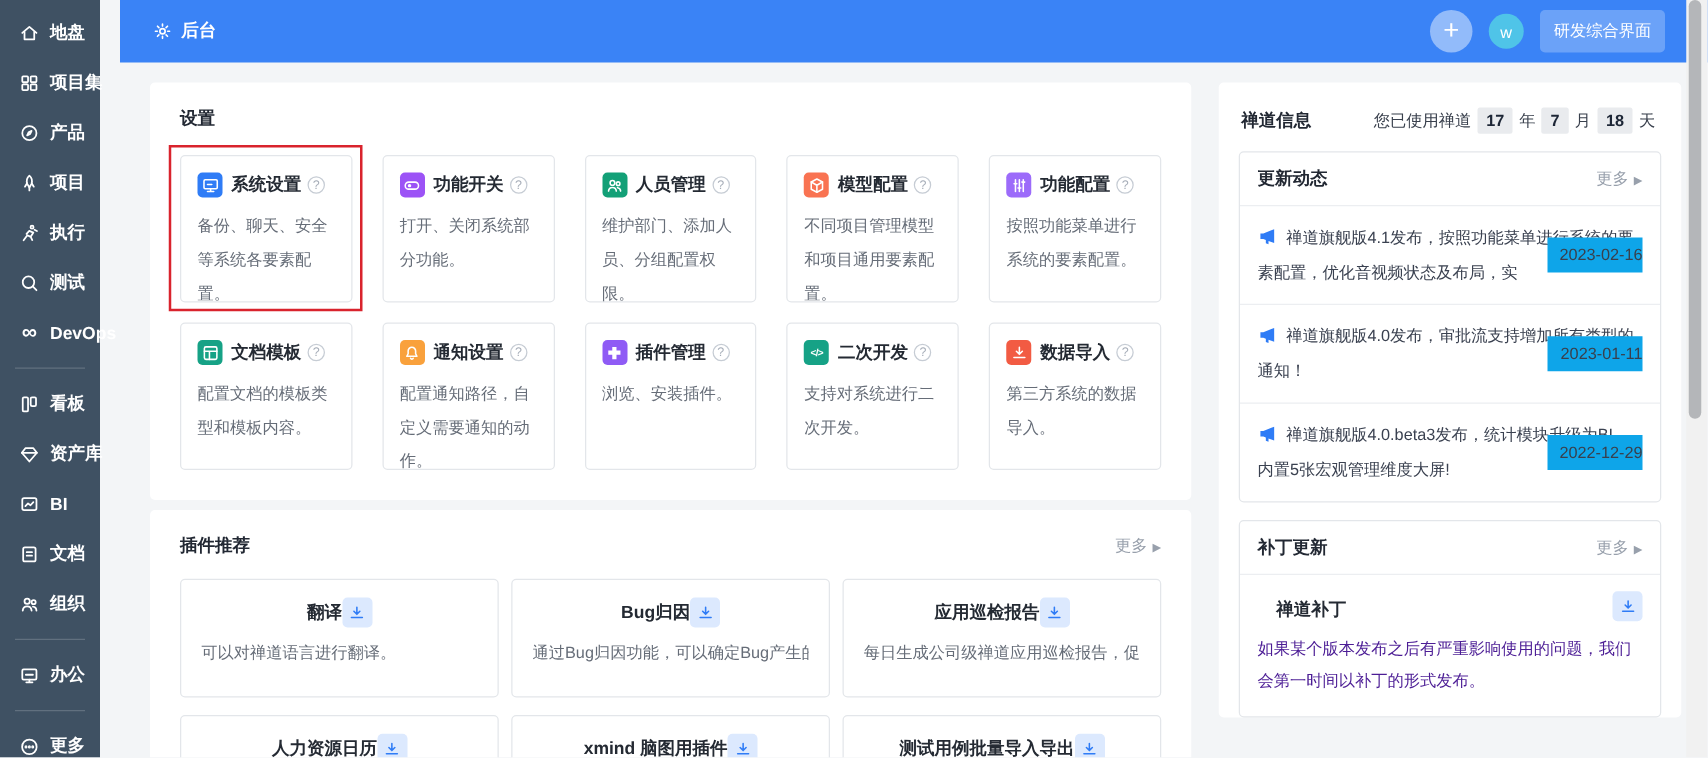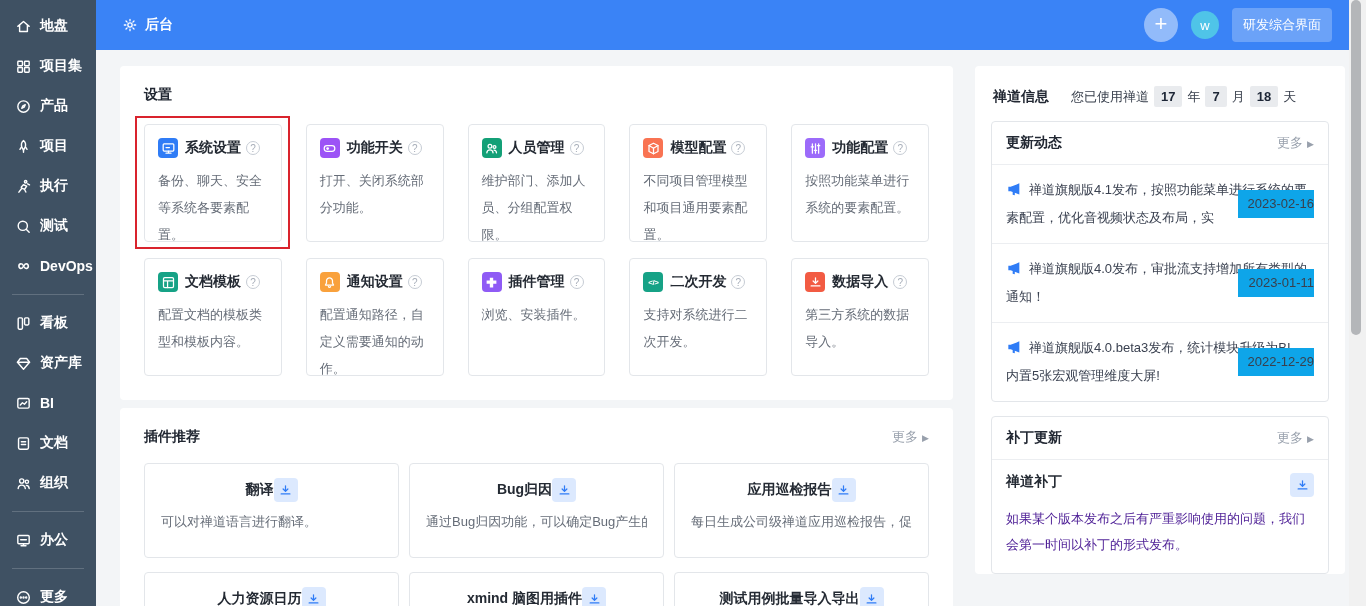--- a/index.html
+++ b/index.html
@@ -4,21 +4,21 @@
 <style>
   * { margin:0; padding:0; box-sizing:border-box; }
   html,body { width:1366px; height:606px; overflow:hidden; }
   body { font-family:"Liberation Sans","DejaVu Sans",sans-serif; background:#f3f5f7; position:relative; }
 
   
   .ic { display:inline-flex; align-items:center; justify-content:center; }
   .ic svg { width:100%; height:100%; display:block; }
 
   
-  .sidebar { position:absolute; left:0; top:0; width:96px; height:606px; background:#40526300; background:#3f5163; z-index:5; padding-top:6px; }
+  .sidebar { position:absolute; left:0; top:0; width:80px; height:606px; background:#40526300; background:#3f5163; z-index:5; padding-top:6px; }
   .sb-item { display:flex; align-items:center; gap:8px; height:40px; padding-left:15px; color:#fff; font-size:14px; font-weight:700; cursor:pointer; white-space:nowrap; }
   .sb-item .ic { width:17px; height:17px; color:#fff; flex:0 0 17px; font-size:15px; font-weight:700; }
   .sb-div { height:1px; background:rgba(255,255,255,.18); margin:8px 12px; }
 
   
   .topbar { position:absolute; left:96px; top:0; right:0; height:50px; background:#3a83f6; display:flex; align-items:center; justify-content:space-between; padding:0 34px 0 26px; z-index:4; }
   .tb-left { display:flex; align-items:center; gap:7px; color:#fff; font-size:14px; font-weight:700; cursor:pointer; }
   .tb-left .ic { width:16px; height:16px; color:#fff; }
   .tb-right { display:flex; align-items:center; gap:13px; }
   .tb-plus { width:34px; height:34px; border-radius:50%; background:rgba(255,255,255,.45); color:#fff; font-size:22px; font-weight:400; display:flex; align-items:center; justify-content:center; cursor:pointer; line-height:1; padding-bottom:2px; }
@@ -49,34 +49,34 @@
   .plugins-grid { margin-top:17px; display:grid; grid-template-columns:repeat(3,1fr); column-gap:10px; row-gap:14px; grid-auto-rows:95px; }
   .pcard { border:1px solid #e3e6ea; border-radius:4px; padding:14px 16px; background:#fff; cursor:pointer; overflow:hidden; }
   .pcard-head { display:flex; align-items:flex-start; justify-content:center; }
   .ptitle { font-size:14px; font-weight:700; color:#242a33; padding-top:3px; }
   .dl-btn { width:24px; height:24px; border-radius:4px; background:#dce9fe; color:#2f7cf6; border:none; cursor:pointer; display:flex; align-items:center; justify-content:center; flex:0 0 24px; }
   .dl-btn .ic { width:15px; height:15px; }
   .pdesc { margin-top:11px; font-size:13px; color:#666d78; white-space:nowrap; overflow:hidden; }
 
   
   .right-panel { left:879px; top:16px; width:370px; height:508px; padding:12px 16px; }
-  .info-row { display:flex; align-items:center; margin:8px 0 4px 2px; }
+  .info-row { display:flex; align-items:center; margin:8px 0 4px 2px;gap:28px; }
   .info-title { font-size:14px; font-weight:700; color:#222833; margin-right:22px; }
   .info-usage { font-size:13px; color:#39404d; display:flex; align-items:center; }
   .pill { display:inline-block; background:#e9ebee; border-radius:2px; padding:3px 7px; margin:0 5px; color:#1d2636; font-weight:700; font-size:13px; }
   .subcard { border:1px solid #e3e6ea; border-radius:4px; margin-top:14px; background:#fff; }
   .subhead { display:flex; align-items:center; justify-content:space-between; padding:12px 14px; border-bottom:1px solid #eceef1; }
   .subtitle { font-size:14px; font-weight:700; color:#222833; }
   .news-item { position:relative; padding:11px 14px; font-size:13px; color:#3a4150; line-height:28px; cursor:pointer; }
   .news-item + .news-item { border-top:1px solid #eceef1; }
   .ntext { max-height:56px; overflow:hidden; }
   .nico { width:16px; height:16px; color:#2f7cf6; vertical-align:-3px; margin-right:7px; }
   .ndate { position:absolute; right:14px; bottom:25px; background:#0ea5e9; padding-left:10px; color:#39404d; }
   .patch-body { padding:13px 14px 15px; }
-  .patch-row { display:flex; align-items:flex-start; justify-content:space-between; }
+  .patch-row { display:flex; align-items:flex-end; justify-content:space-between;margin-left:15px; }
   .patch-title { font-size:14px; font-weight:700; color:#242a33; }
   .patch-desc { margin-top:9px; font-size:13px; color:#4c1d95; line-height:26px; }
 
   
   .scroll-rail { position:absolute; right:0; top:0; bottom:0; width:17px; background:#f1f1f1; z-index:9; }
   .scroll-thumb { position:absolute; left:2px; top:0; width:10px; height:335px; background:#b4b6b9; border-radius:5px; cursor:pointer; }
 </style>
 </head>
 <body>
 

